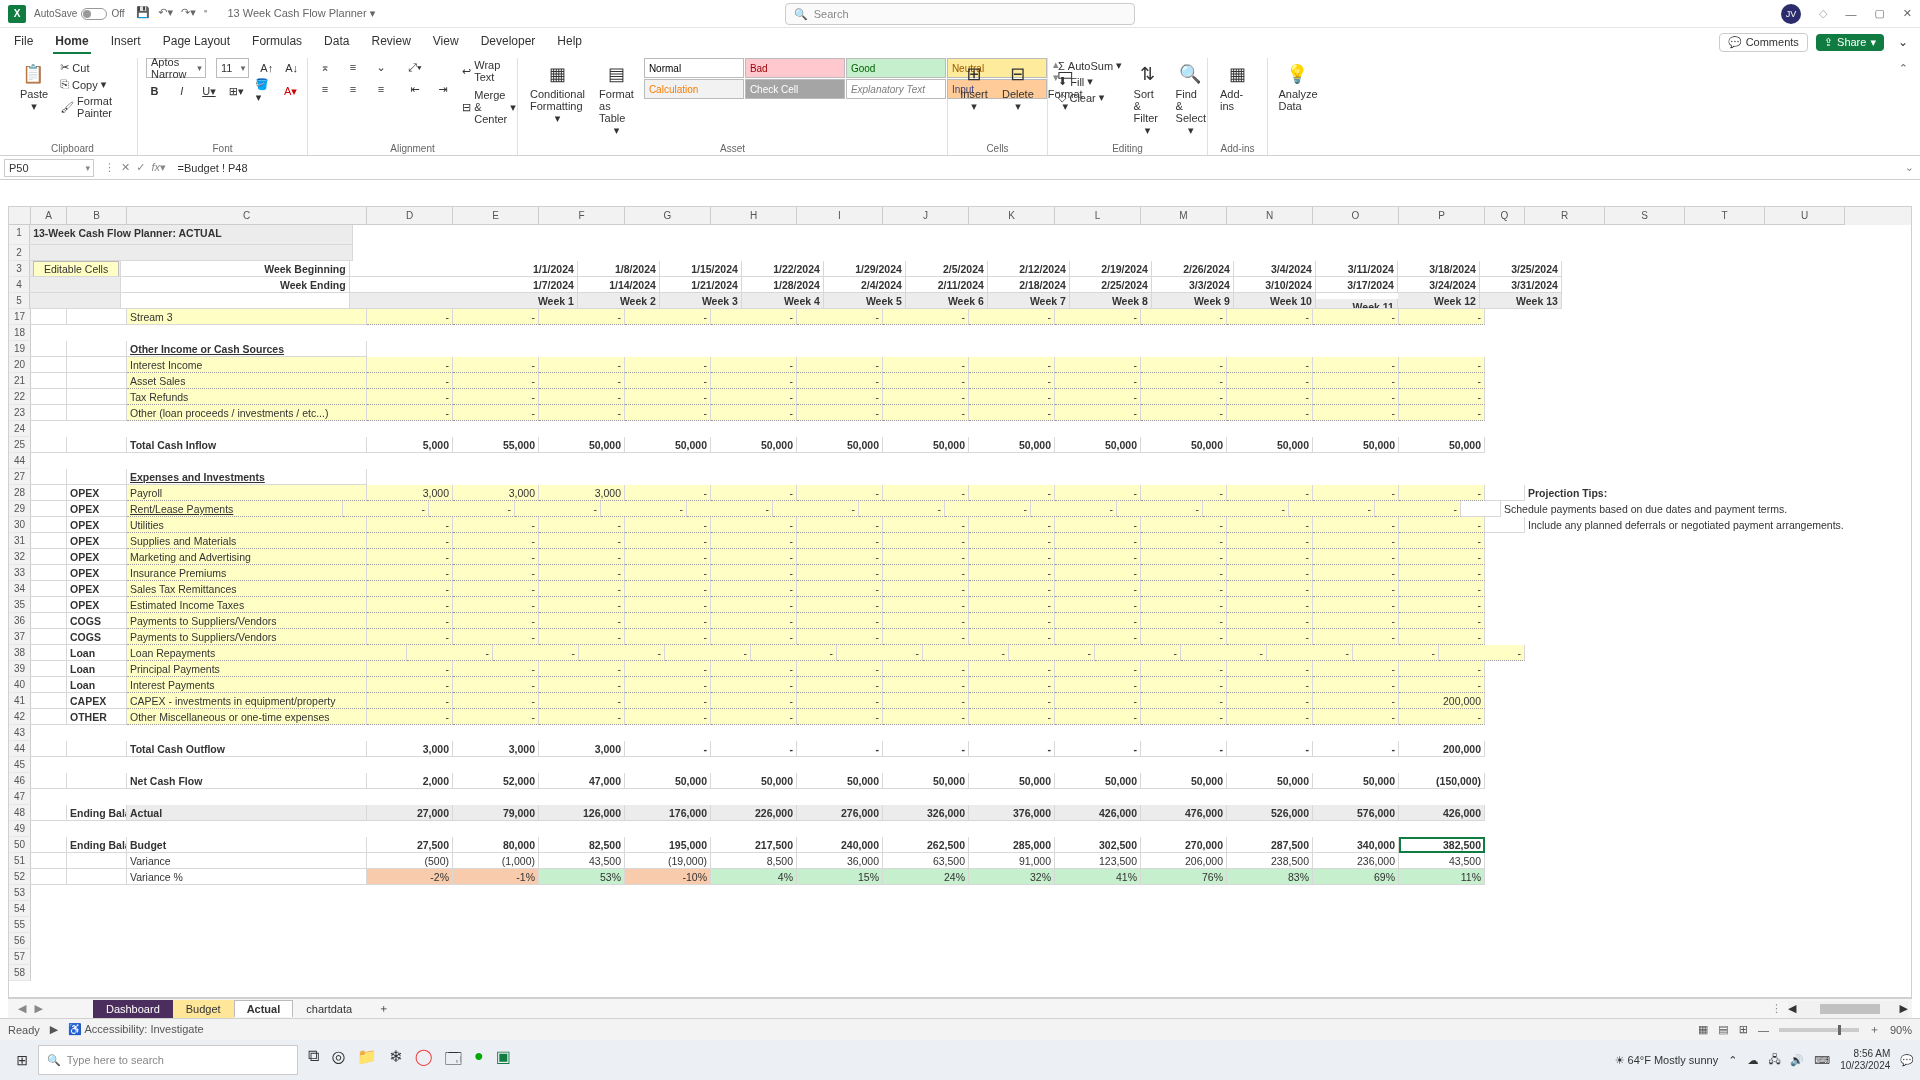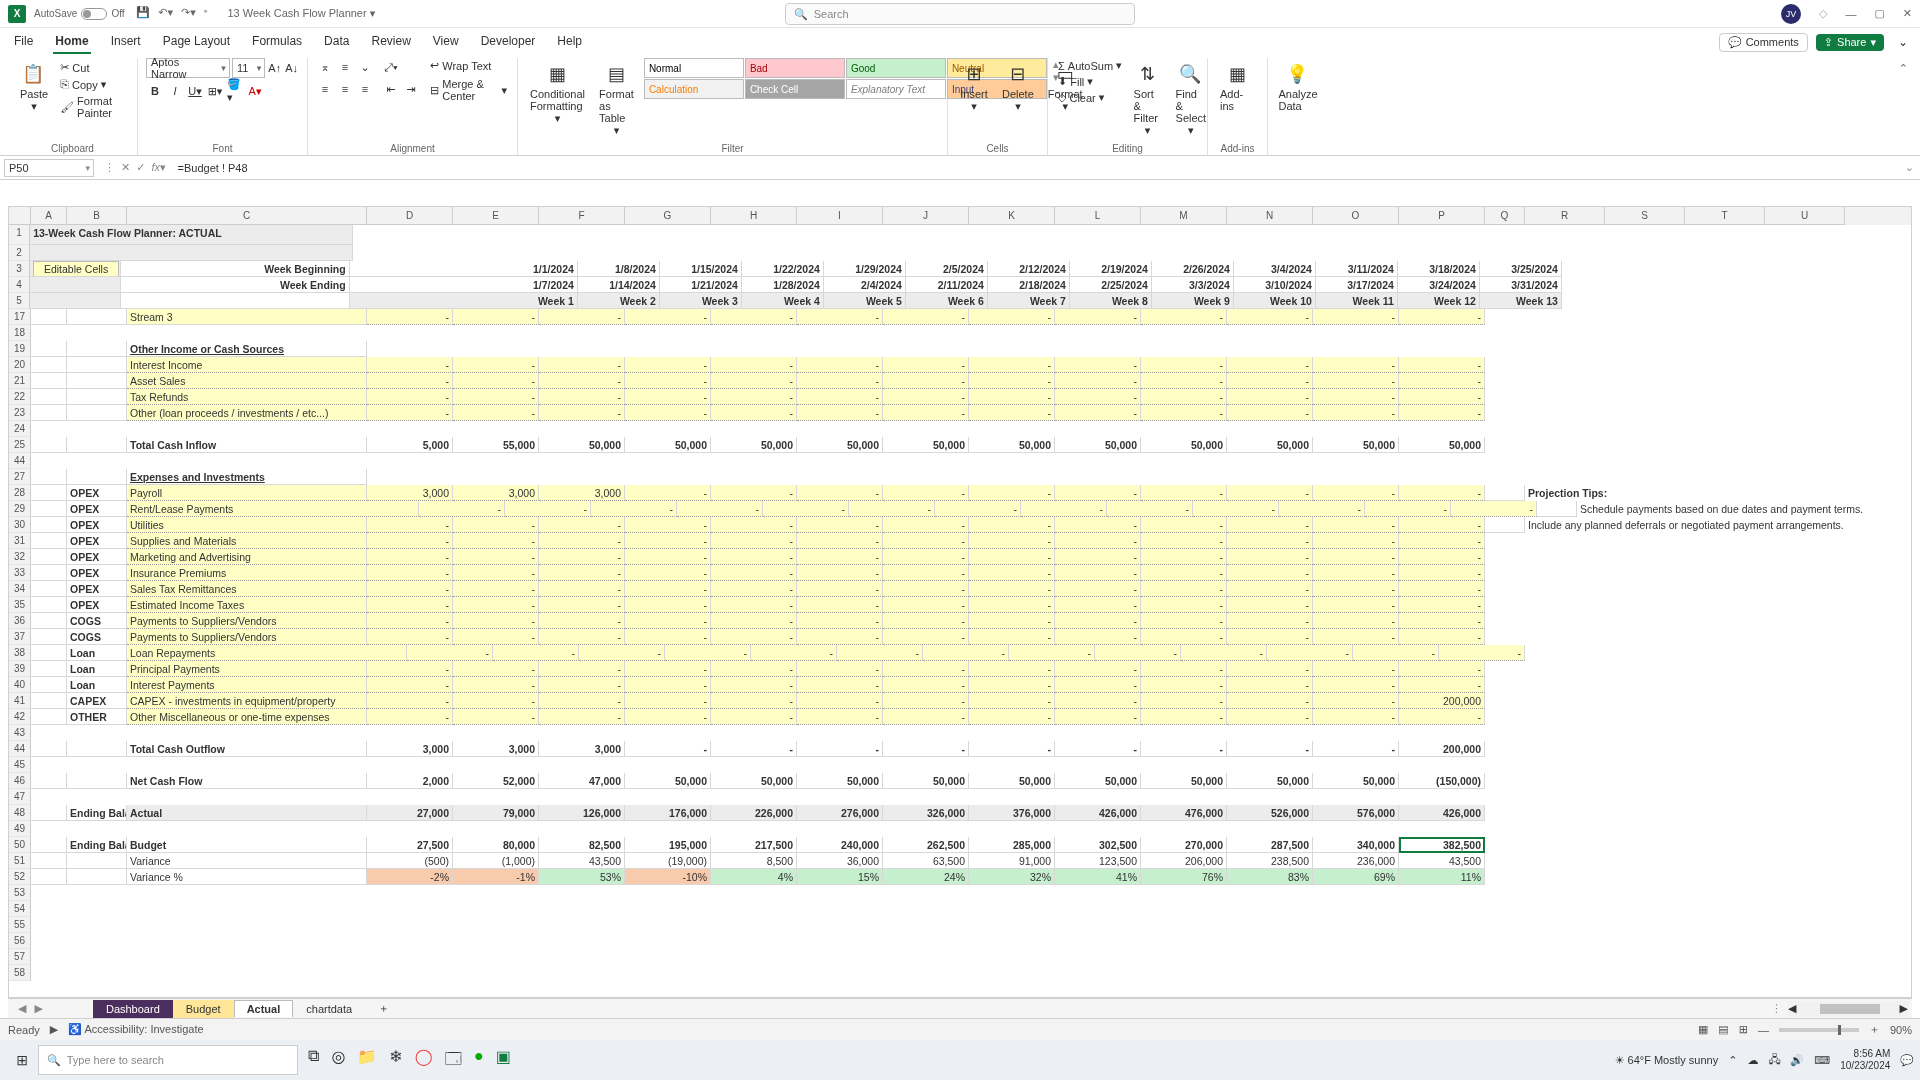--- a/index.html
+++ b/index.html
@@ -23,21 +23,21 @@
 .chip.share{ background:#107c41; color:#fff; border:none;}
 .ribbon{ height:100px; border-bottom:1px solid #d0d0d0; display:flex; padding:2px 8px 0 8px; background:#fff;}
 .rgroup{ border-right:1px solid #e0e0e0; padding:0 8px 14px 8px; display:flex; flex-direction:column; justify-content:space-between; position:relative;}
 .rgroup .glabel{ position:absolute; bottom:1px; left:0; right:0; text-align:center; font-size:10px; color:#666;}
 .rstack{ display:flex; gap:6px; align-items:flex-start;}
 .smallbtn{ display:flex; align-items:center; gap:3px; font-size:11px; color:#333; padding:1px 2px; cursor:pointer;}
 .bigbtn{ display:flex; flex-direction:column; align-items:center; font-size:11px; padding:2px 4px; cursor:pointer;}
 .bigicon{ width:28px; height:28px; display:flex; align-items:center; justify-content:center; font-size:18px;}
 .combo{ border:1px solid #bbb; height:20px; font-size:11px; padding:0 16px 0 4px; background:#fff; position:relative; display:flex; align-items:center;}
 .combo::after{content:'▾'; position:absolute; right:3px; color:#666; font-size:9px;}
-.btnrow{ display:flex; gap:2px; align-items:center;}
+.btnrow{ display:flex; gap:10px; align-items:center;}
 .sq{ width:18px; height:18px; border:1px solid transparent; display:flex; align-items:center; justify-content:center; cursor:pointer; font-size:11px;}
 .styles-gal{ display:grid; grid-template-columns:repeat(4, 100px); grid-auto-rows:20px; gap:1px;}
 .style-cell{ border:1px solid #bbb; font-size:10px; display:flex; align-items:center; padding:0 4px;}
 .formula-bar{ height:24px; border-bottom:1px solid #d0d0d0; display:flex; align-items:center; font-size:11px;}
 .namebox{ width:90px; border:1px solid #ccc; margin:2px 4px; height:18px; display:flex; align-items:center; padding:0 4px; position:relative;}
 .namebox::after{content:'▾'; position:absolute; right:3px; color:#888; font-size:9px;}
 .fx-btns{ display:flex; gap:6px; padding:0 6px; color:#888;}
 .fx-input{ flex:1; padding:0 6px;}
 .grid-wrap{ position:absolute; top:206px; left:8px; right:8px; bottom:42px; overflow:hidden; border:1px solid #d0d0d0;}
 .col-headers{ display:flex; height:18px; background:#f2f2f2; font-size:10px; color:#555;}
@@ -198,21 +198,21 @@
           <div class="style-cell" style="background: rgb(165, 165, 165); color: rgb(255, 255, 255);">Check Cell</div>
           <div class="style-cell" style="background: rgb(255, 255, 255); color: rgb(127, 127, 127); font-style: italic;">Explanatory Text</div>
           <div class="style-cell" style="background: rgb(255, 204, 153); color: rgb(63, 63, 118);">Input</div>
         </div>
       <div style="display:flex; flex-direction:column; justify-content:space-around; color:#888;">
           <span>▴</span>
           <span>▾</span>
           <span>⌄</span>
         </div>
     </div>
-    <div class="glabel">Filter</div>
+    <div class="glabel">Asset</div>
   </div>
   <div class="rgroup" style="width:100px">
     <div class="rstack">
       <div class="bigbtn"><div class="bigicon">⊞</div><span>Insert</span>▾</div>
       <div class="bigbtn"><div class="bigicon">⊟</div><span>Delete</span>▾</div>
       <div class="bigbtn"><div class="bigicon">▭</div><span>Format</span>▾</div>
     </div>
     <div class="glabel">Cells</div>
   </div>
   <div class="rgroup" style="width:160px">
@@ -378,21 +378,21 @@
         <div class="cell r b grey-fill" style="width: 240px;">Week 1</div>
         <div class="cell r b grey-fill" style="width: 86px;">Week 2</div>
         <div class="cell r b grey-fill" style="width: 86px;">Week 3</div>
         <div class="cell r b grey-fill" style="width: 86px;">Week 4</div>
         <div class="cell r b grey-fill" style="width: 86px;">Week 5</div>
         <div class="cell r b grey-fill" style="width: 86px;">Week 6</div>
         <div class="cell r b grey-fill" style="width: 86px;">Week 7</div>
         <div class="cell r b grey-fill" style="width: 86px;">Week 8</div>
         <div class="cell r b grey-fill" style="width: 86px;">Week 9</div>
         <div class="cell r b grey-fill" style="width: 86px;">Week 10</div>
-        <div class="cell r b grey-fill" style="width: 86px;">Week 11</div>
+        <div class="cell r b grey-fill" style="width: 86px; margin-top: 6px;">Week 11</div>
         <div class="cell r b grey-fill" style="width: 86px;">Week 12</div>
         <div class="cell r b grey-fill" style="width: 86px;">Week 13</div>
         <div class="cell nobord" style="width: 86px;"></div>
         <div class="cell nobord" style="width: 40px;"></div>
         <div class="cell nobord" style="width: 80px;"></div>
         <div class="cell nobord" style="width: 80px;"></div>
         <div class="cell nobord" style="width: 80px;"></div>
       </div>
       <div class="row ">
         <div class="rn">17</div>
@@ -676,21 +676,21 @@
         <div class="cell r yellow dashed" style="width: 86px;">-</div>
         <div class="cell r yellow dashed" style="width: 86px;">-</div>
         <div class="cell r yellow dashed" style="width: 86px;">-</div>
         <div class="cell " style="width: 40px;"></div>
         <div class="cell b tipbox nobord" style="width: 320px;">Projection Tips:</div>
       </div>
       <div class="row ">
         <div class="rn">29</div>
         <div class="cell " style="width: 36px;"></div>
         <div class="cell b" style="width: 60px;">OPEX</div>
-        <div class="cell yellow dashed" style="width: 292px;">Rent/Lease Payments</div>
+        <div class="cell yellow dashed" style="width: 216px; text-decoration: underline;">Rent/Lease Payments</div>
         <div class="cell r yellow dashed " style="width: 86px;">-</div>
         <div class="cell r yellow dashed " style="width: 86px;">-</div>
         <div class="cell r yellow dashed " style="width: 86px;">-</div>
         <div class="cell r yellow dashed " style="width: 86px;">-</div>
         <div class="cell r yellow dashed " style="width: 86px;">-</div>
         <div class="cell r yellow dashed " style="width: 86px;">-</div>
         <div class="cell r yellow dashed " style="width: 86px;">-</div>
         <div class="cell r yellow dashed " style="width: 86px;">-</div>
         <div class="cell r yellow dashed " style="width: 86px;">-</div>
         <div class="cell r yellow dashed " style="width: 86px;">-</div>

